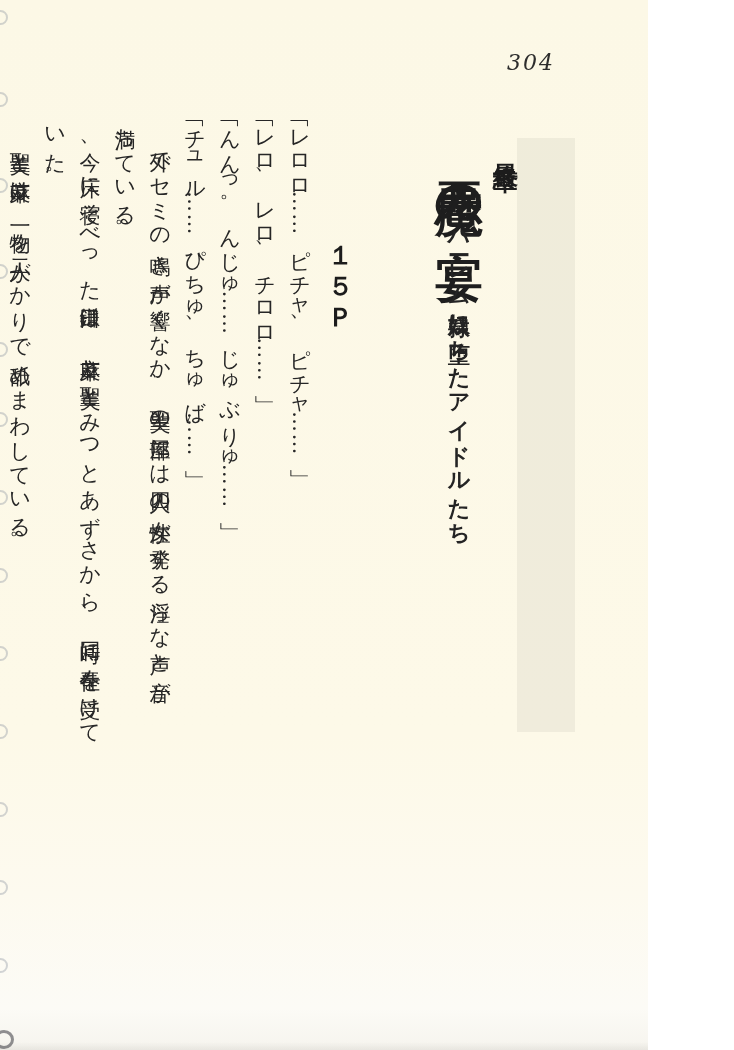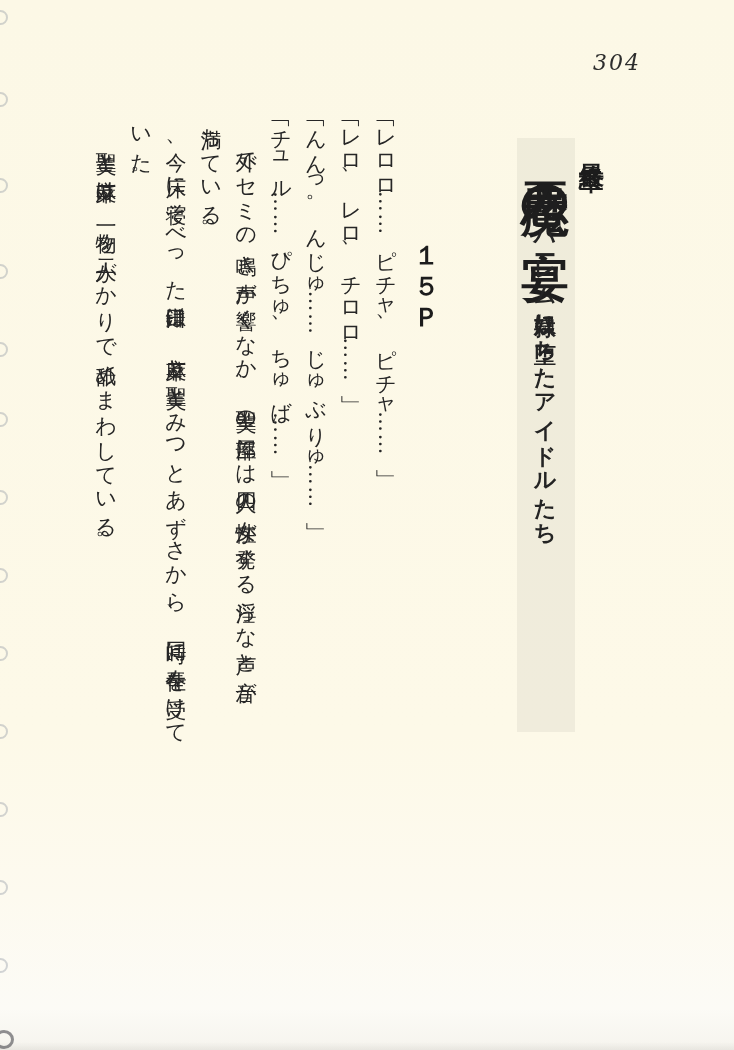--- a/index.html
+++ b/index.html
@@ -3,21 +3,21 @@
 <meta charset="utf-8">
 <style>
   html, body { margin: 0; padding: 0; }
   body {
     width: 734px; height: 1050px;
     font-family: "DejaVu Serif", "Liberation Serif", serif;
     overflow: hidden;
   }
   .page {
     position: relative;
-    width: 734px; height: 1050px;
+    width: 648px; height: 1050px;
     background: linear-gradient(180deg, #fcf8e6 0%, #fdf9e8 70%, #fdfaef 85%, #fcfbf6 96%, #f6f4ee 100%);
     color: #232323;
   }
   
   .title-band {
     position: absolute;
     left: 517px; top: 138px;
     width: 58px; height: 594px;
     background: rgba(165,163,150,0.14);
   }

